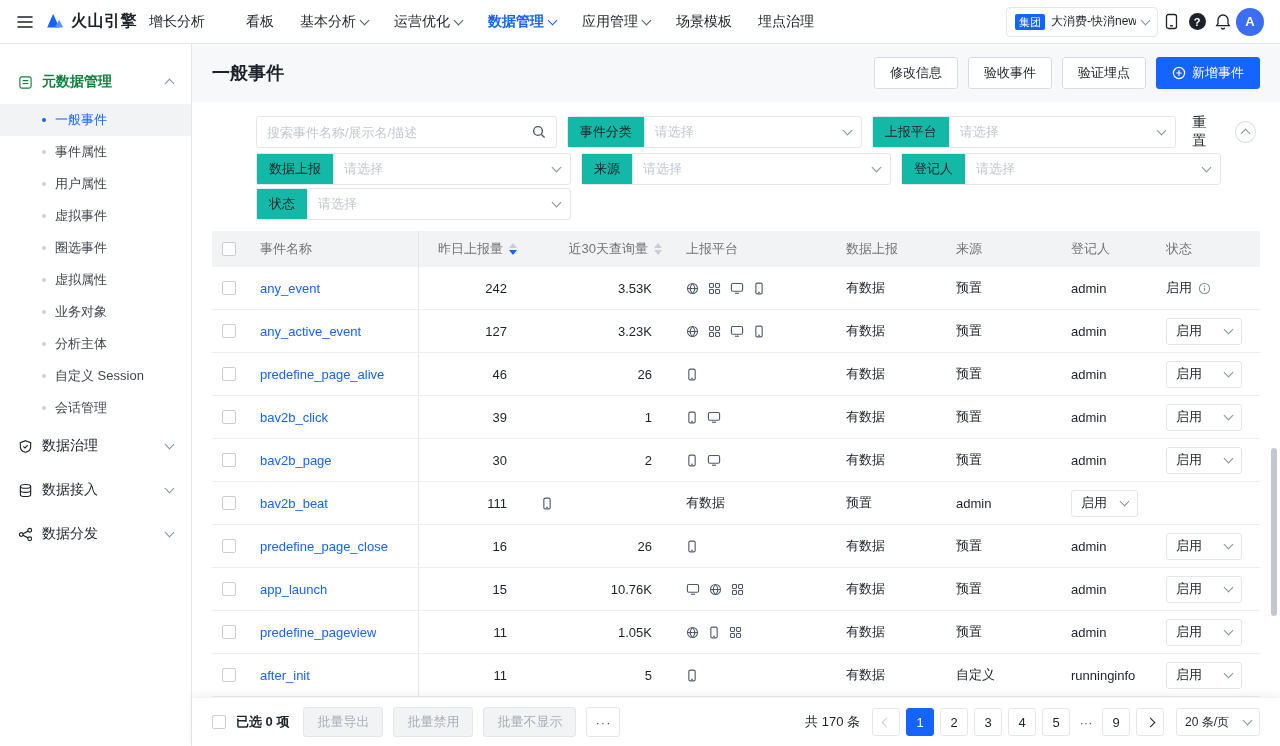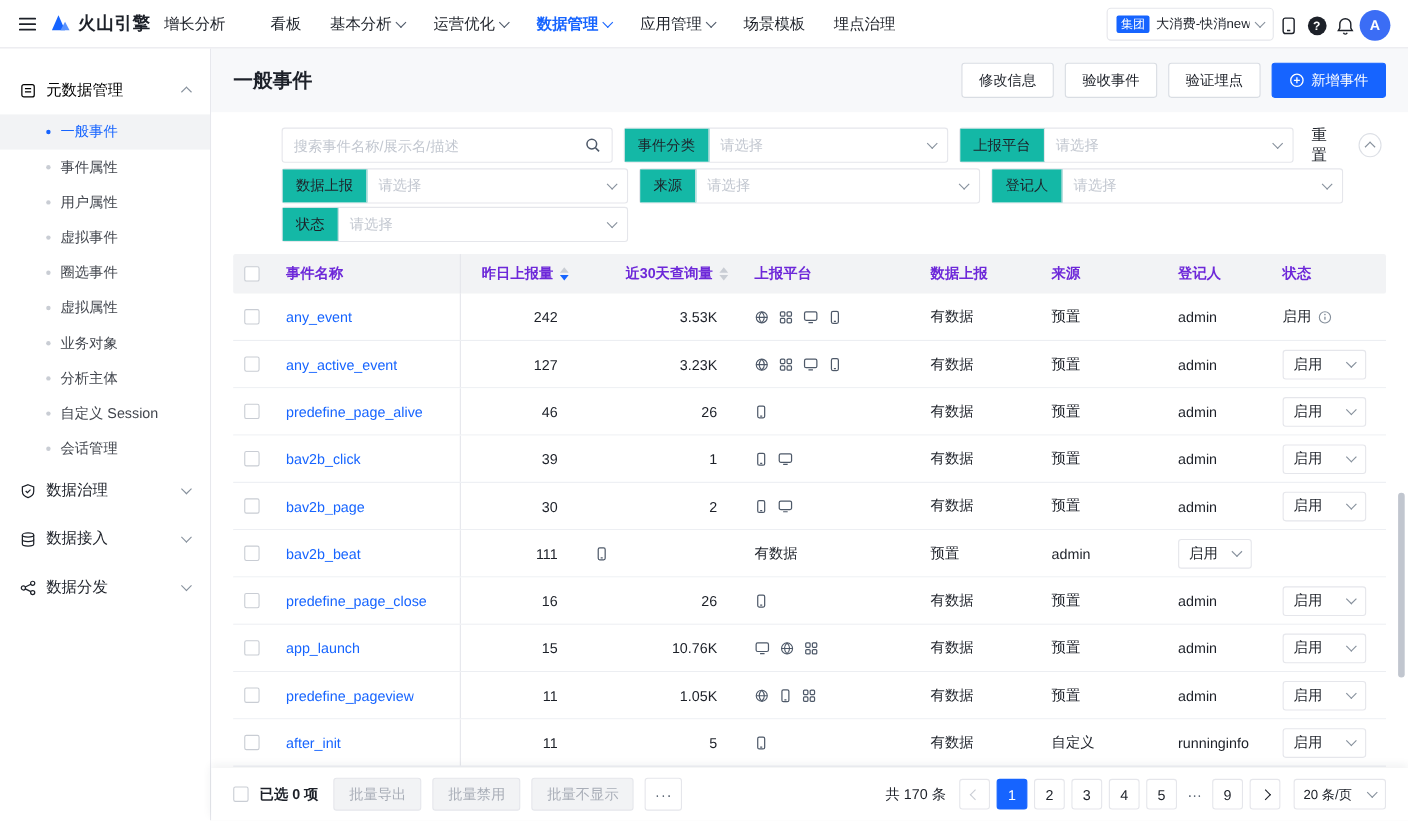--- a/index.html
+++ b/index.html
@@ -12,37 +12,37 @@
     background:#fff; border-bottom:1px solid #e5e6eb; position:relative; z-index:20; }
   .hamburger { width:30px; height:30px; display:flex; align-items:center; justify-content:center; cursor:pointer; color:#1d2129; }
   .logo { display:flex; align-items:center; gap:5px; margin-left:4px; }
   .logo-text { font-size:16px; font-weight:bold; letter-spacing:0.5px; }
   .product-name { font-size:14px; margin-left:12px; }
   .top-nav { display:flex; align-items:center; margin-left:28px; height:44px; }
   .nav-item { display:flex; align-items:center; gap:5px; padding:0 13px; height:44px; font-size:14px; color:#1d2129; cursor:pointer; white-space:nowrap; }
   .nav-item .chev { color:#4e5969; margin-top:-2px; }
   .nav-item.active { color:#1664ff; font-weight:bold; }
   .nav-item.active .chev { color:#1664ff; }
-  .topbar-right { margin-left:auto; display:flex; align-items:flex-end; gap:0; }
+  .topbar-right { margin-left:auto; display:flex; align-items:center; gap:0; }
   .workspace { width:152px; height:30px; border:1px solid #e5e6eb; border-radius:4px;
     display:flex; align-items:center; gap:6px; padding:0 8px; cursor:pointer; background:#fff; }
   .ws-tag { background:#1664ff; color:#fff; font-size:11px; line-height:16px; padding:0 4px; border-radius:2px; flex:none; }
   .ws-name { flex:1; font-size:12px; white-space:nowrap; overflow:hidden; }
   .workspace .chev { color:#86909c; flex:none; }
   .icon-btn { width:26px; height:26px; display:flex; align-items:center; justify-content:center; cursor:pointer; color:#1d2129; }
   .help-circle { width:17px; height:17px; border-radius:50%; background:#1d2129; color:#fff;
     display:flex; align-items:center; justify-content:center; font-size:11px; font-weight:bold; }
   .avatar { width:28px; height:28px; border-radius:50%; background:#3b6df5; color:#fff;
     display:flex; align-items:center; justify-content:center; font-size:13px; font-weight:bold; cursor:pointer; }
 
   
   .app-body { display:flex; height:702px; }
   .sidebar { width:192px; flex:none; background:#fff; border-right:1px solid #e5e6eb; padding-top:16px; overflow:hidden; }
   .side-section-header { display:flex; align-items:center; gap:9px; height:44px; padding:0 18px; font-size:14px; cursor:pointer; color:#1d2129; }
-  .side-section-header.active { color:#000000; font-weight:normal; }
+  .side-section-header.active { color:#15803d; font-weight:bold; }
   .side-section-header .s-icon { display:flex; color:currentColor; }
   .side-section-header .chev { margin-left:auto; color:#86909c; }
   .side-item { display:flex; align-items:center; gap:9px; height:32px; padding:0 16px 0 42px; font-size:13px; color:#42464e; cursor:pointer; }
   .side-item .dot { width:4px; height:4px; border-radius:50%; background:#c9cdd4; flex:none; }
   .side-item.active { background:#f2f3f5; color:#1664ff; }
   .side-item.active .dot { background:#1664ff; }
 
   .main { flex:1; min-width:0; display:flex; flex-direction:column; background:#f7f8fa; }
   .page-header { height:58px; display:flex; align-items:center; padding:0 20px; background:#f7f8fa; }
   .page-title { font-size:18px; font-weight:bold; }
@@ -66,21 +66,21 @@
   .fg-label { display:flex; align-items:center; padding:0 12px; border-right:1px solid #e5e6eb; color:#1d2129; background:#14b8a6; white-space:nowrap; }
   .fg-select { flex:1; display:flex; align-items:center; justify-content:space-between; padding:0 10px; color:#c2c7d0; }
   .fg-select .chev { color:#86909c; }
   .reset-btn { margin-left:auto; font-size:14px; color:#1d2129; cursor:pointer; padding:0 6px; }
   .collapse-btn { width:22px; height:22px; border:1px solid #dde0e6; border-radius:50%;
     display:flex; align-items:center; justify-content:center; cursor:pointer; color:#86909c; margin-right:4px; }
 
   
   .table { margin-top:11px; }
   .t-row { display:grid; grid-template-columns:34px 173px 108px 145px 160px 110px 115px 95px 1fr; align-items:center; }
-  .t-head { background:#f2f3f5; height:36px; border-radius:2px; font-weight:bold; color:#6d28d9; }
+  .t-head { background:#f2f3f5; height:36px; border-radius:2px; font-weight:normal; color:#737373; }
   .t-body .t-row { height:43px; border-bottom:1px solid #eceef2; background:#fff; }
   .t-cell { display:flex; align-items:center; padding:0 14px; min-width:0; height:100%; }
   .c-check { justify-content:center; padding:0; }
   .c-name { border-right:1px solid #e5e6eb; }
   .c-num { justify-content:flex-end; padding-right:20px; }
   .t-head .c-num { padding-right:10px;justify-content:flex-end; }
   .event-link { color:#1664ff; text-decoration:none; cursor:pointer; white-space:nowrap; overflow:hidden; text-overflow:ellipsis; }
   .checkbox { width:14px; height:14px; border:1px solid #c9cdd4; border-radius:2px; background:#fff; display:inline-block; cursor:pointer; }
   .sorter { display:inline-flex; flex-direction:column; gap:2px; margin-left:6px; }
   .tri { width:0; height:0; border-left:4px solid transparent; border-right:4px solid transparent; }

